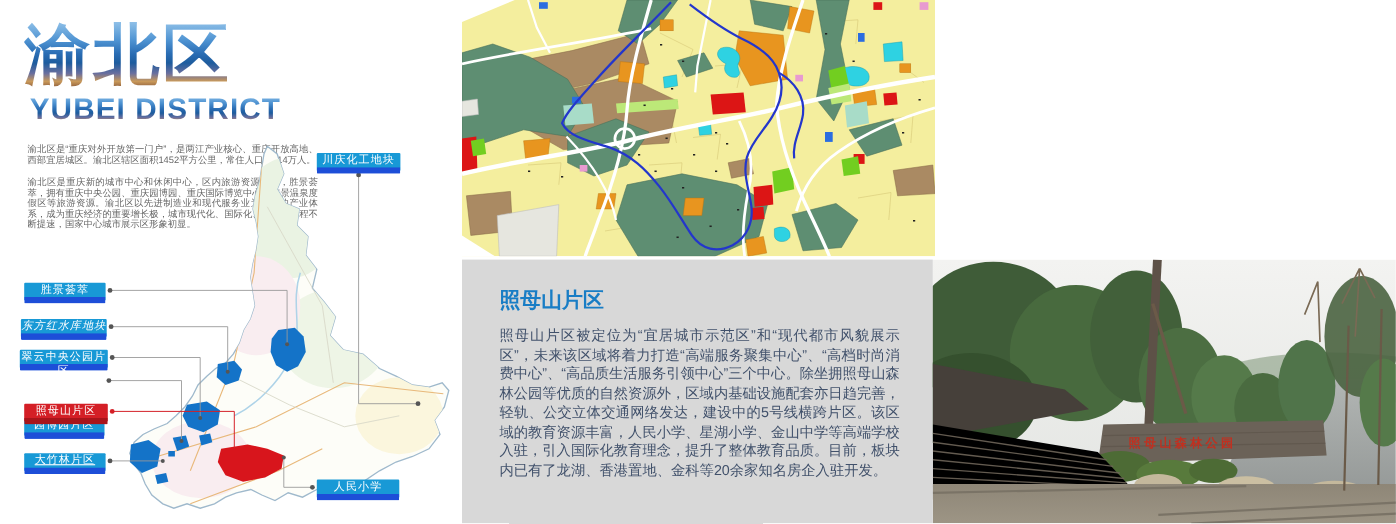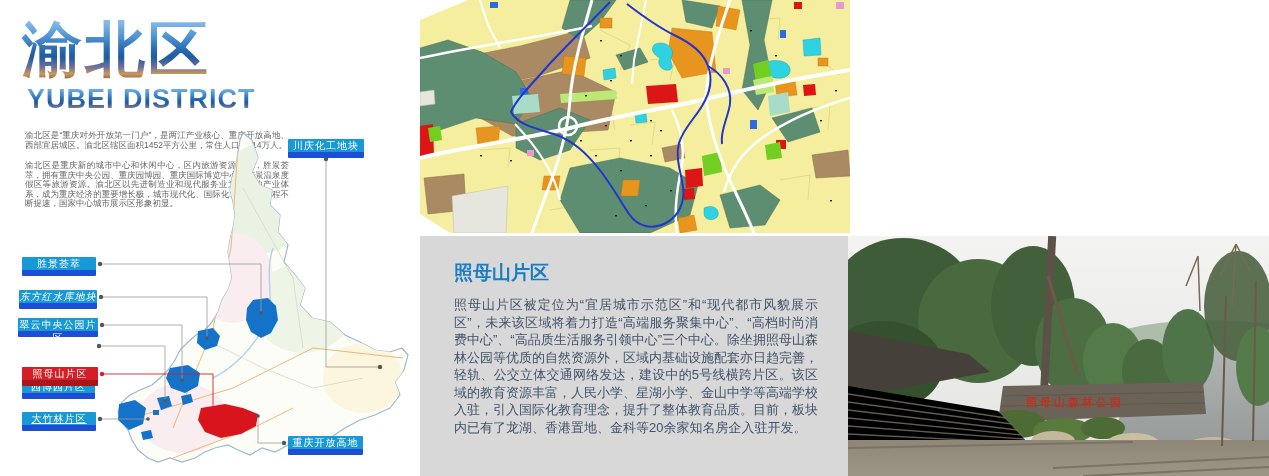--- a/index.html
+++ b/index.html
@@ -117,21 +117,21 @@
       <circle cx="102" cy="374" r="2.2" fill="#d41f26"></circle>
     </svg>
 
     <div class="lbl lbl-0">川庆化工地块</div>
     <div class="lbl lbl-1">胜景荟萃</div>
     <div class="lbl lbl-2">东方红水库地块</div>
     <div class="lbl lbl-3">翠云中央公园片区</div>
     <div class="lbl lbl-4">园博园片区</div>
     <div class="lbl red lbl-5">照母山片区</div>
     <div class="lbl lbl-6">大竹林片区</div>
-    <div class="lbl lbl-7">重庆开放高地</div>
+    <div class="lbl lbl-7">人民小学</div>
   </div>
 
   <svg id="planning-map" width="430" height="233" viewBox="0 0 430 233">
     <rect x="0" y="0" width="430" height="233" fill="#f4ee9e"></rect>
     <g stroke="#cdbd6d" stroke-width="0.5" fill="none" opacity="0.85">
       <path d="M180,30 L210,45 L200,70"></path>
         <path d="M230,60 L255,58 L250,80"></path>
       <path d="M160,110 L190,105 L195,130"></path>
         <path d="M210,125 L235,122 L232,145"></path>
       <path d="M170,150 L200,148 L198,170"></path>

